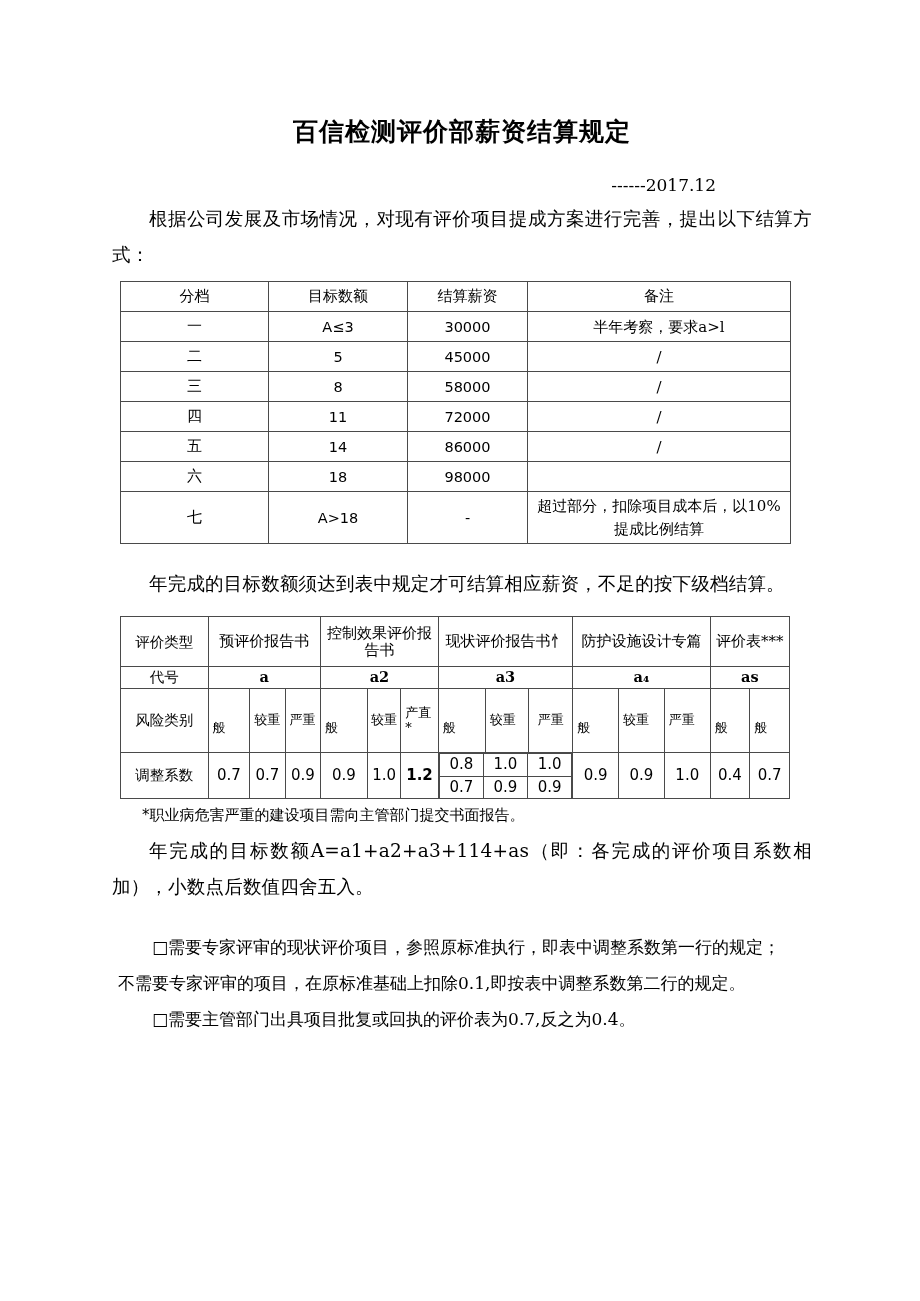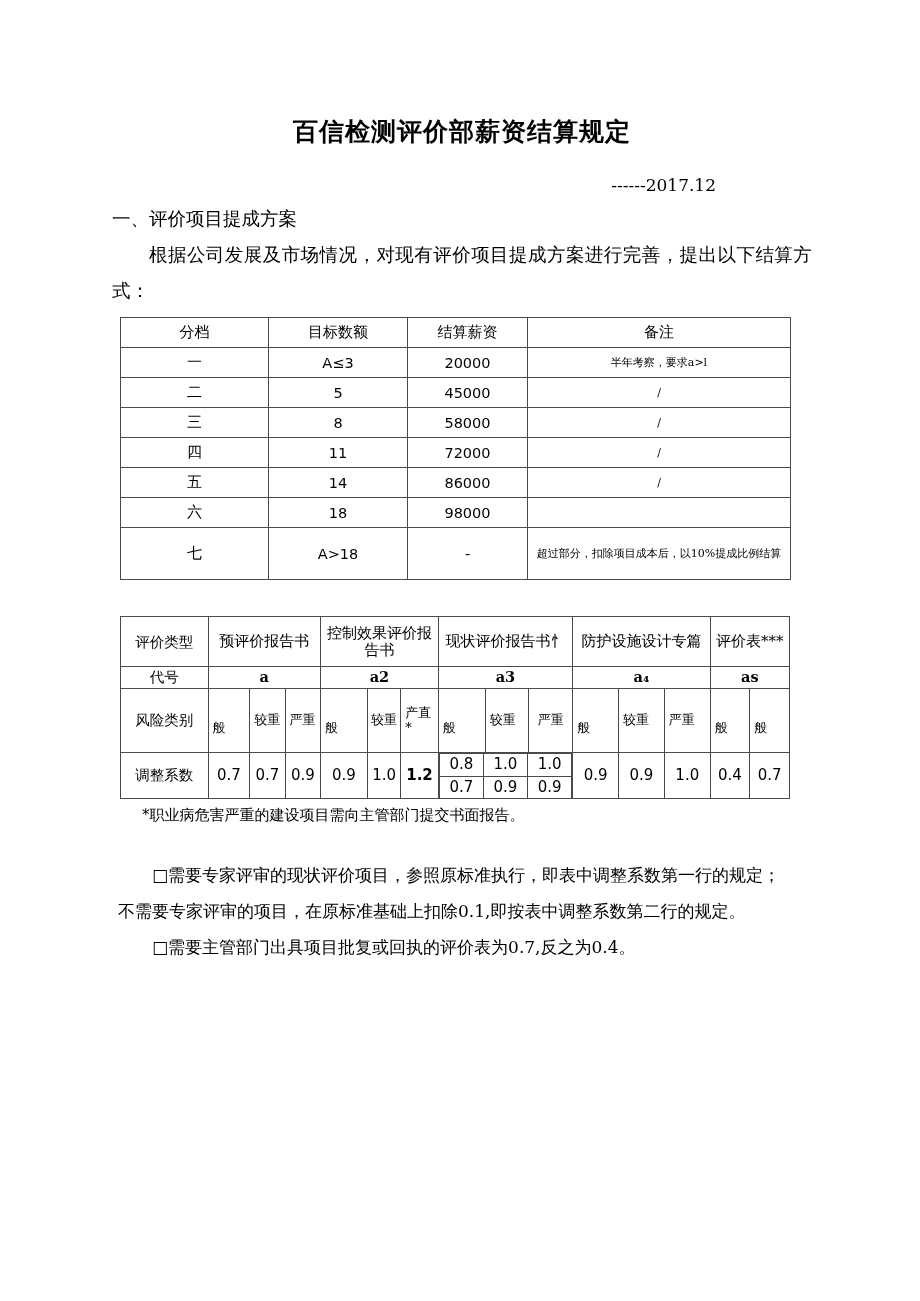--- a/index.html
+++ b/index.html
@@ -81,21 +81,21 @@
   .t1 td, .t1 th {
     height: 30px;
     font-size: 15px;
     font-family: "DejaVu Serif", "Liberation Serif", serif;
   }
   .t1 .hdr { font-size: 15px; margin-top: 13px; }
   .t1 .num {
     font-family: "DejaVu Sans", "Liberation Sans", sans-serif;
     font-size: 14.5px;
   }
-  .t1 .note { font-size: 11px; line-height:1.5; }
+  .t1 .note { font-size: 15px; line-height:1.5; }
   .t1 tr.tall td { height: 52px; }
 
   
   .t2 { margin-top: 8px; }
   .t2 td, .t2 th {
     font-size: 13px;
     line-height: 1.15;
     padding: 1px 2px;
   }
   .t2 .rowlabel { font-size: 14.5px; }
@@ -167,21 +167,20 @@
 <div class="page">
   <div class="content">
 
     <h1 class="doc-title">百信检测评价部薪资结算规定</h1>
 
     <div class="doc-date">------2017.12</div>
 
     <div class="gap-s"></div>
 
 
-    <div class="sec-head">一、评价项目提成方案</div>
 
     <p class="para indent">根据公司发展及市场情况，对现有评价项目提成方案进行完善，提出以下结算方式：</p>
 
     <table class="tbl t1">
       <colgroup>
         <col style="width:148px">
           <col style="width:139px">
           <col style="width:120px">
           <col style="width:263px">
       </colgroup>
@@ -190,21 +189,21 @@
           <th class="hdr">分档</th>
           <th class="hdr">目标数额</th>
           <th class="hdr">结算薪资</th>
           <th class="hdr">备注</th>
         </tr>
       </thead>
       <tbody>
         <tr>
           <td>一</td>
           <td class="num">A≤3</td>
-          <td class="num">20000</td>
+          <td class="num">30000</td>
           <td class="note">半年考察，要求a&gt;l</td>
         </tr>
         <tr>
           <td>二</td>
           <td class="num">5</td>
           <td class="num">45000</td>
           <td class="note">/</td>
         </tr>
         <tr>
           <td>三</td>
@@ -234,20 +233,21 @@
           <td>七</td>
           <td class="num">A&gt;18</td>
           <td class="num">-</td>
           <td class="note">超过部分，扣除项目成本后，以10%提成比例结算</td>
         </tr>
       </tbody>
     </table>
 
     <div class="gap-l"></div>
 
+    <p class="para indent">年完成的目标数额须达到表中规定才可结算相应薪资，不足的按下级档结算。</p>
 
     <div class="gap-s"></div>
 
 
     <table class="tbl t2">
       <colgroup>
         <col style="width:84px">
         <col style="width:40px">
           <col style="width:34px">
           <col style="width:34px">
@@ -369,20 +369,21 @@
           <td class="coef">0.4</td>
           <td class="coef">0.7</td>
         </tr>
       </tbody>
     </table>
 
     <div class="footnote">*职业病危害严重的建设项目需向主管部门提交书面报告。</div>
 
     <div class="gap-s"></div>
 
+    <p class="para indent">年完成的目标数额A=a1+a2+a3+114+as（即：各完成的评价项目系数相加），小数点后数值四舍五入。</p>
 
     <div class="gap-l"></div>
 
     <p class="tail-note ind">□需要专家评审的现状评价项目，参照原标准执行，即表中调整系数第一行的规定；</p>
     <p class="tail-note">不需要专家评审的项目，在原标准基础上扣除0.1,即按表中调整系数第二行的规定。</p>
     <p class="tail-note ind">□需要主管部门出具项目批复或回执的评价表为0.7,反之为0.4。</p>
 
   </div>
 </div>
 

